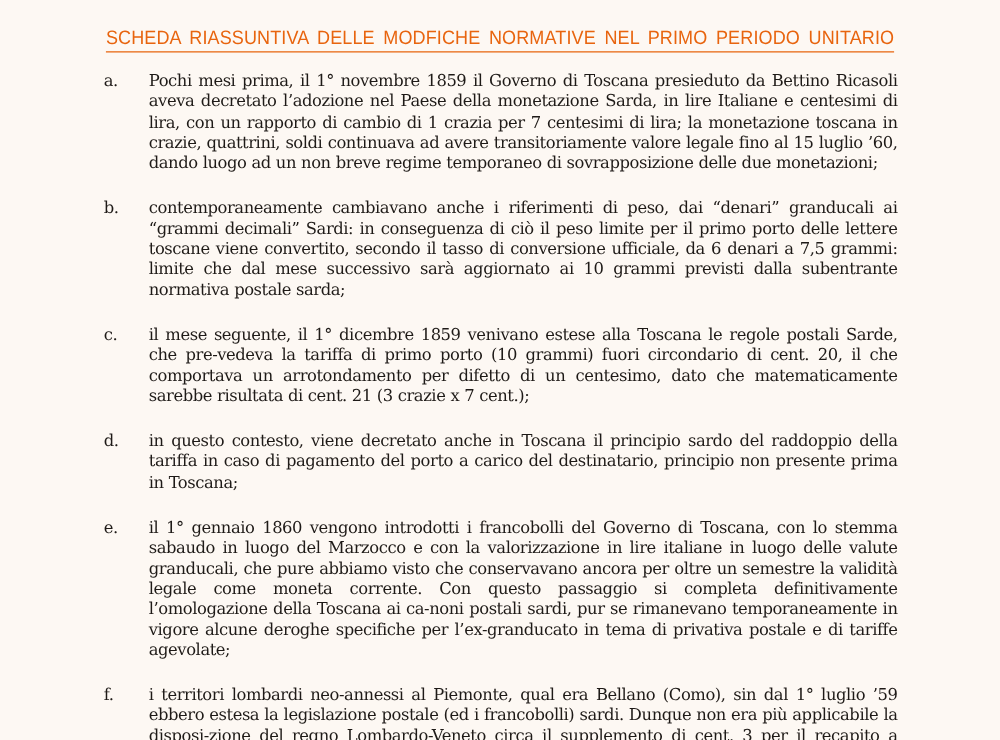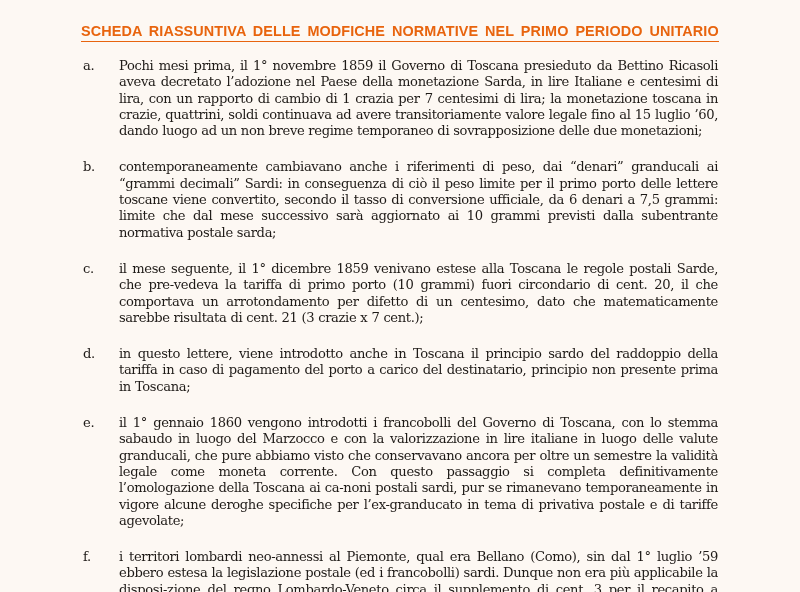--- a/index.html
+++ b/index.html
@@ -17,21 +17,20 @@
       position: absolute;
       top: 22px;
       left: 0;
       width: 800px;
       text-align: center;
       font-family: "Liberation Sans", sans-serif;
       font-size: 15.5px;
       color: #e8640e;
       letter-spacing: 0.1px;
       word-spacing: 3px;
-      font-weight: bold;
     }
     .title span {
       border-bottom: 1.6px solid #e8640e;
       padding-bottom: 1px;
       display: inline-block;
       transform: scaleX(0.93);
       transform-origin: center;
     }
     .list {
       position: absolute;
@@ -79,21 +78,21 @@
   <li class="item">
     <span class="marker">b.</span>
     <span class="text">contemporaneamente cambiavano anche i riferimenti di peso, dai “denari” granducali ai “grammi decimali” Sardi: in conseguenza di ciò il peso limite per il primo porto delle lettere toscane viene convertito, secondo il tasso di conversione ufficiale, da 6 denari a 7,5 grammi: limite che dal mese successivo sarà aggiornato ai 10 grammi previsti dalla subentrante normativa postale sarda;</span>
   </li>
   <li class="item">
     <span class="marker">c.</span>
     <span class="text">il mese seguente, il 1° dicembre 1859 venivano estese alla Toscana le regole postali Sarde, che pre-vedeva la tariffa di primo porto (10 grammi) fuori circondario di cent. 20, il che comportava un arrotondamento per difetto di un centesimo, dato che matematicamente sarebbe risultata di cent. 21 (3 crazie x 7 cent.);</span>
   </li>
   <li class="item">
     <span class="marker">d.</span>
-    <span class="text">in questo lettere, viene introdotto anche in Toscana il principio sardo del raddoppio della tariffa in caso di pagamento del porto a carico del destinatario, principio non presente prima in Toscana;</span>
+    <span class="text">in questo contesto, viene decretato anche in Toscana il principio sardo del raddoppio della tariffa in caso di pagamento del porto a carico del destinatario, principio non presente prima in Toscana;</span>
   </li>
   <li class="item">
     <span class="marker">e.</span>
     <span class="text">il 1° gennaio 1860 vengono introdotti i francobolli del Governo di Toscana, con lo stemma sabaudo in luogo del Marzocco e con la valorizzazione in lire italiane in luogo delle valute granducali, che pure abbiamo visto che conservavano ancora per oltre un semestre la validità legale come moneta corrente. Con questo passaggio si completa definitivamente l’omologazione della Toscana ai ca-noni postali sardi, pur se rimanevano temporaneamente in vigore alcune deroghe specifiche per l’ex-granducato in tema di privativa postale e di tariffe agevolate;</span>
   </li>
   <li class="item">
     <span class="marker">f.</span>
     <span class="text">i territori lombardi neo-annessi al Piemonte, qual era Bellano (Como), sin dal 1° luglio ’59 ebbero estesa la legislazione postale (ed i francobolli) sardi. Dunque non era più applicabile la disposi-zione del regno Lombardo-Veneto circa il supplemento di cent. 3 per il recapito a domicilio nelle piccole località (quale ad esempio “Valle dei Ronchi” di Bellano, ove la lettera era destinata) non servite dai dipendenti delle Poste di Stato.</span>
   </li>
 </ol>

